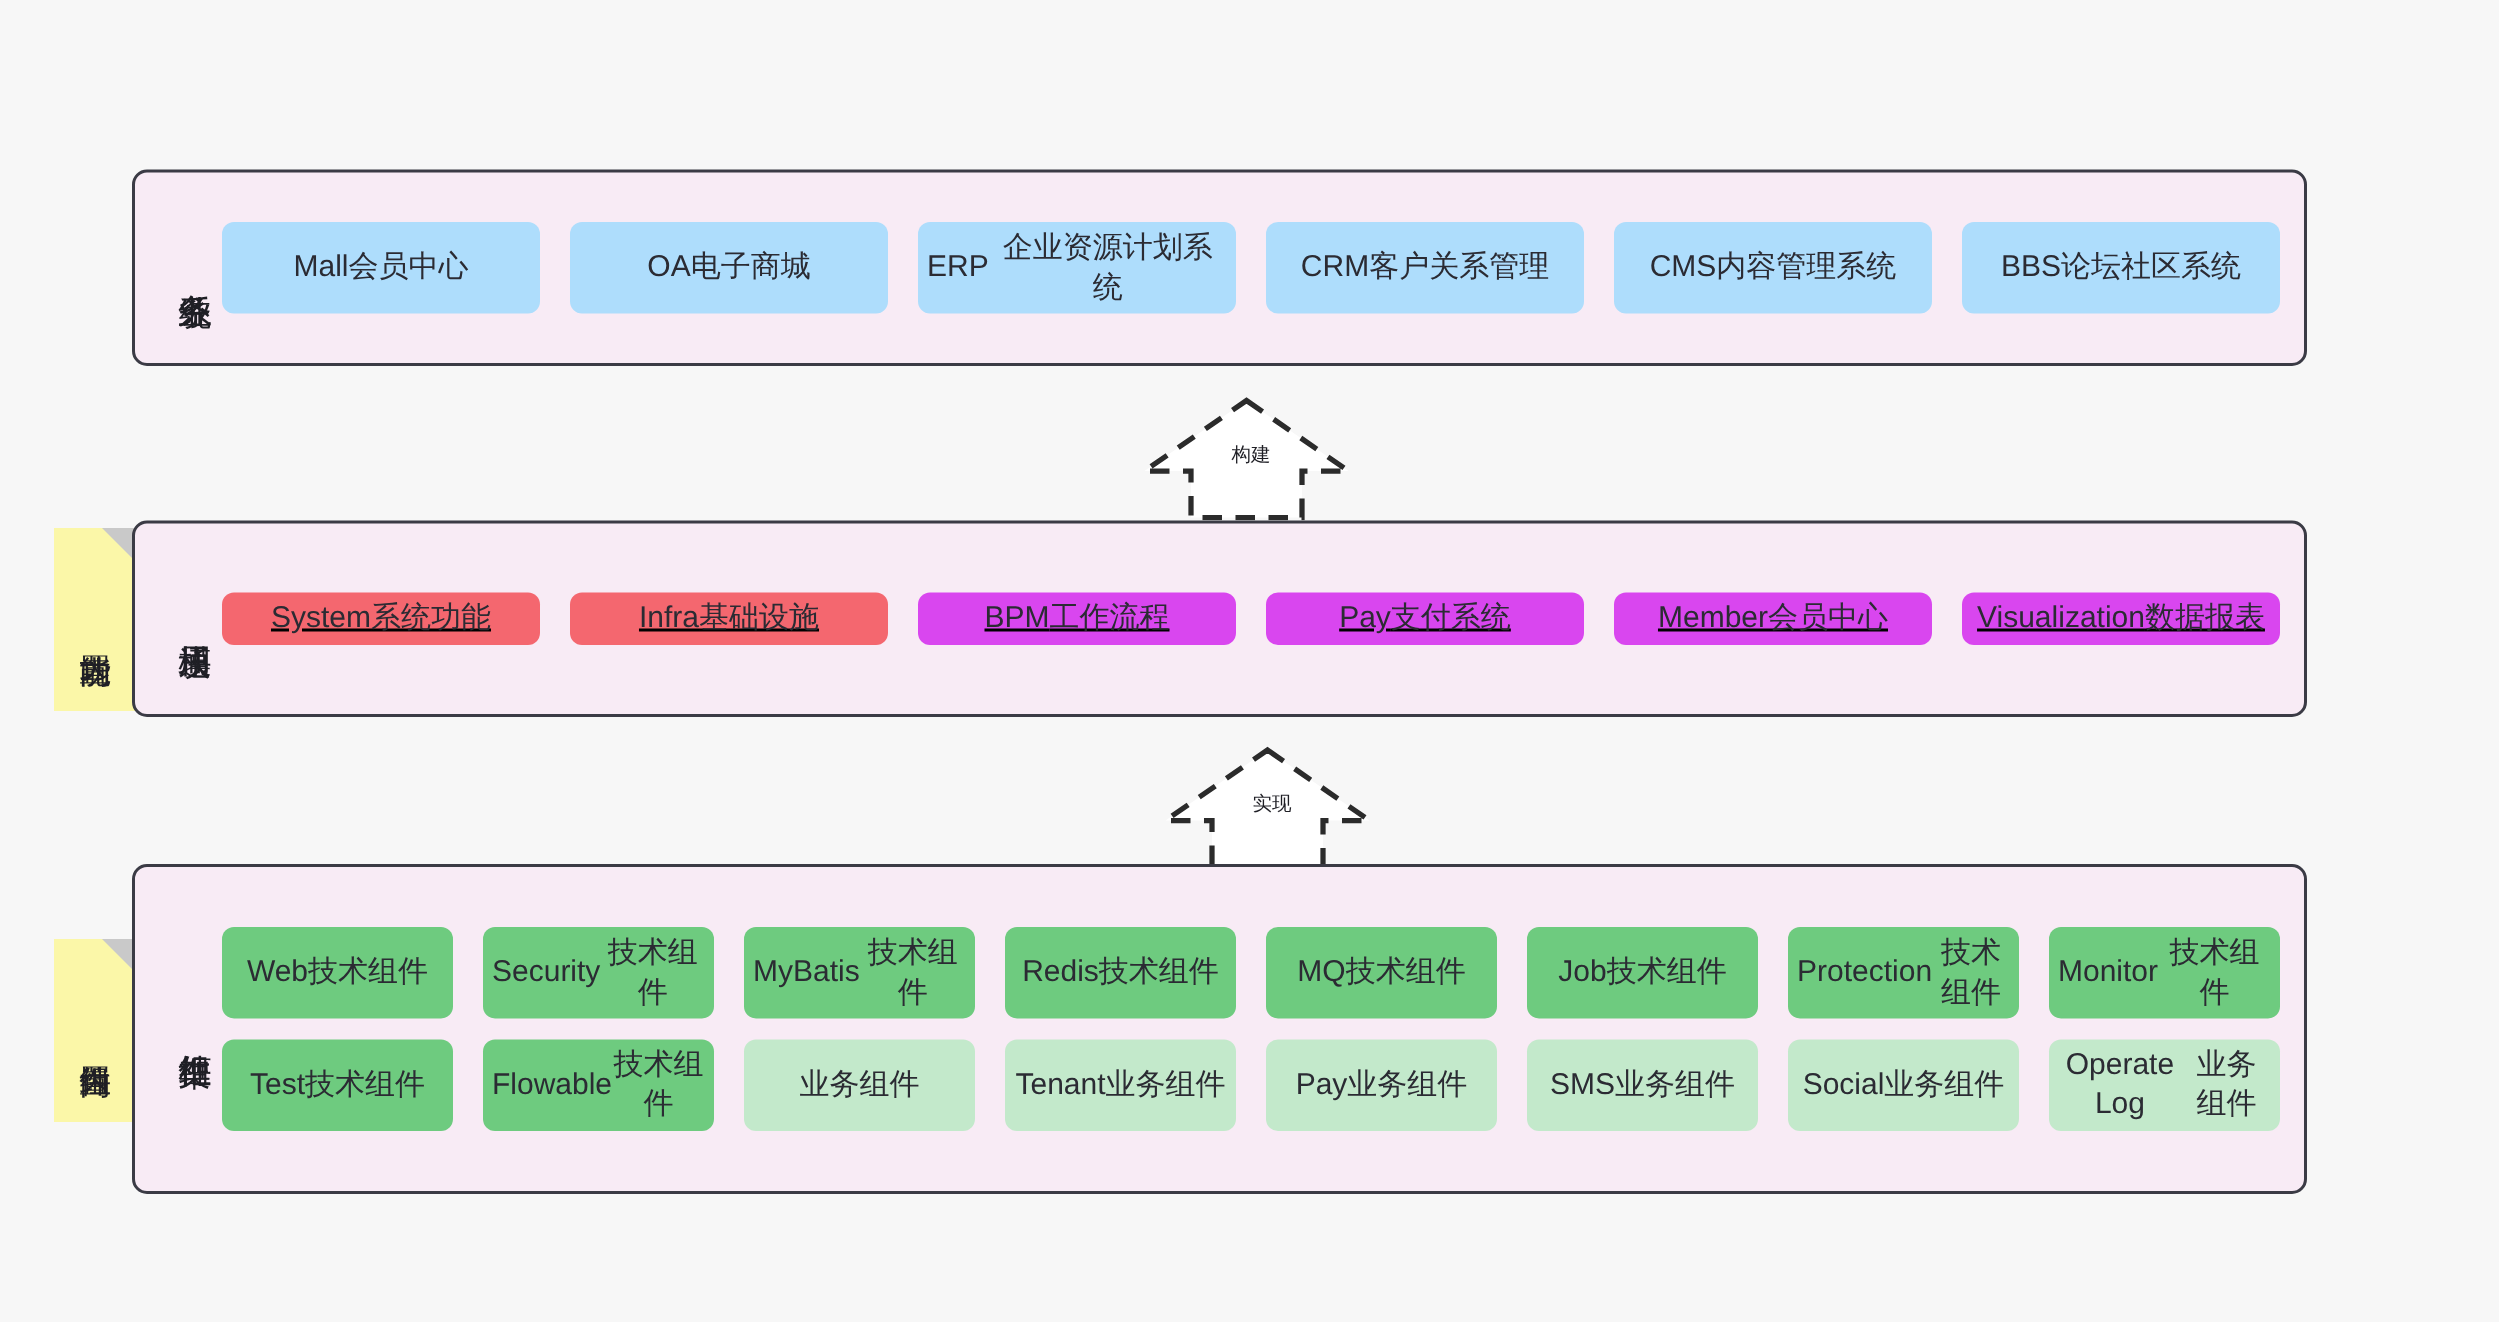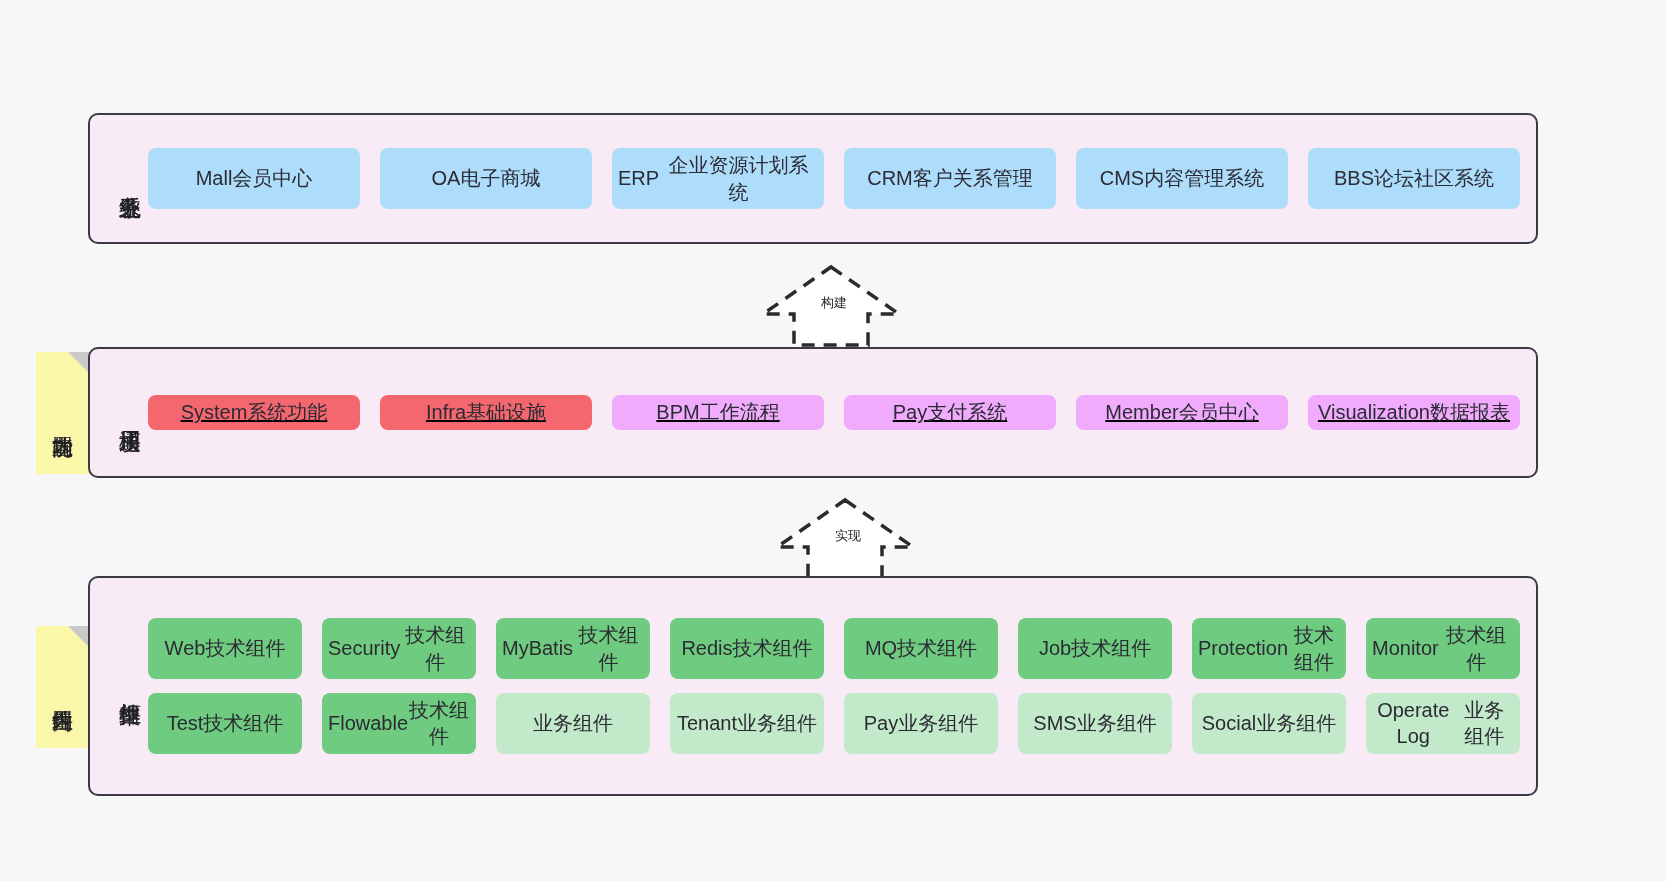--- a/index.html
+++ b/index.html
@@ -65,21 +65,21 @@
     text-align: center;
     color: #2b2b33;
     font-size: 20px;
     line-height: 1.32;
     padding: 4px 6px;
   }
   .node .ln { display: block; white-space: normal; }
 
   .blue   { background: #aeddfc; }
   .red    { background: #f4676f; }
-  .pink   { background: #f0abfc; }
+  .pink   { background: #d946ef; }
   .green  { background: #6ecb7f; }
   .lgreen { background: #c3e9cb; }
 
   
   .note {
     position: absolute;
     width: 56px;
     background: #fbf7a8;
     color: #1f1f25;
     font-size: 21px;

